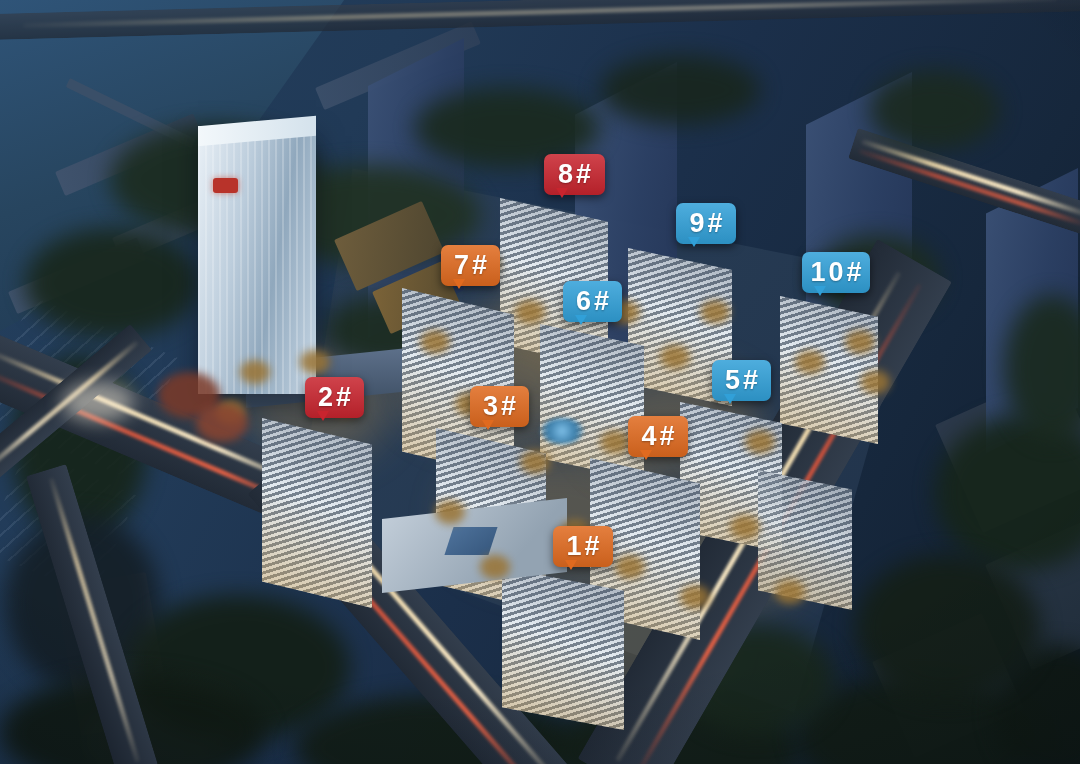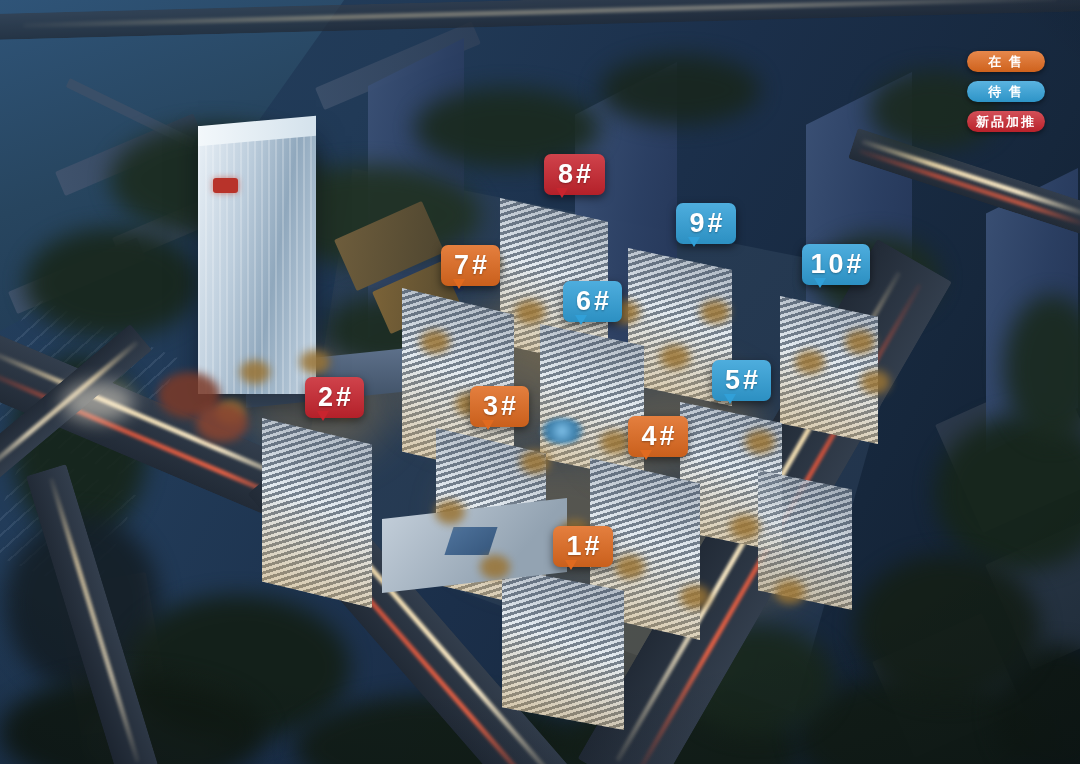--- a/index.html
+++ b/index.html
@@ -212,21 +212,16 @@
   <div class="abs" id="pin-layer" style="left:0;top:0">
       <div class="pin" style="left: 553px; top: 526px; width: 60px; --c: #E06A1F;">1#</div>
       <div class="pin" style="left: 305px; top: 377px; width: 59px; --c: #C8242E;">2#</div>
       <div class="pin" style="left: 470px; top: 386px; width: 59px; --c: #E06A1F;">3#</div>
       <div class="pin" style="left: 628px; top: 416px; width: 60px; --c: #E06A1F;">4#</div>
       <div class="pin" style="left: 712px; top: 360px; width: 59px; --c: #31A0D8;">5#</div>
       <div class="pin" style="left: 563px; top: 281px; width: 59px; --c: #31A0D8;">6#</div>
       <div class="pin" style="left: 441px; top: 245px; width: 59px; --c: #E06A1F;">7#</div>
       <div class="pin" style="left: 544px; top: 154px; width: 61px; --c: #C8242E;">8#</div>
       <div class="pin" style="left: 676px; top: 203px; width: 60px; --c: #31A0D8;">9#</div>
-      <div class="pin" style="left: 802px; top: 244px; width: 68px; --c: #31A0D8;">10#</div>
+      <div class="pin" style="left: 802px; top: 252px; width: 68px; --c: #31A0D8;">10#</div>
     </div>
 
-  <div class="legend">
-      <div class="pill" style="background-color: rgb(224, 106, 31);">在 售</div>
-      <div class="pill" style="background-color: rgb(49, 160, 216);">待 售</div>
-      <div class="pill" style="background-color: rgb(200, 36, 46);">新品加推</div>
-    </div>
 </div>
 
 </body></html>

